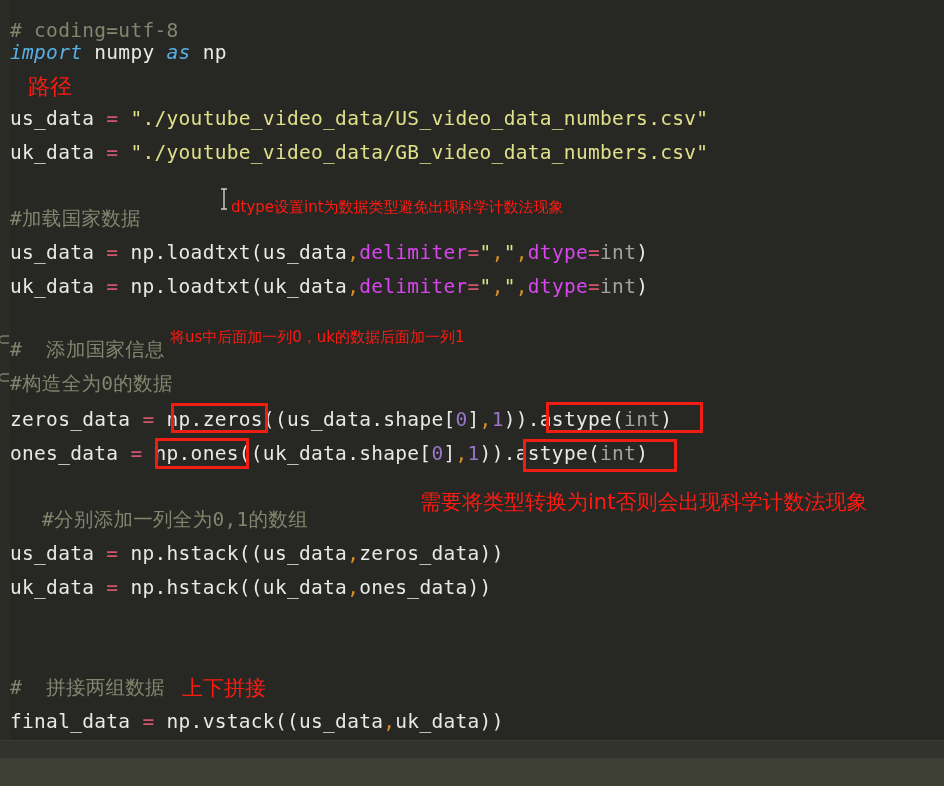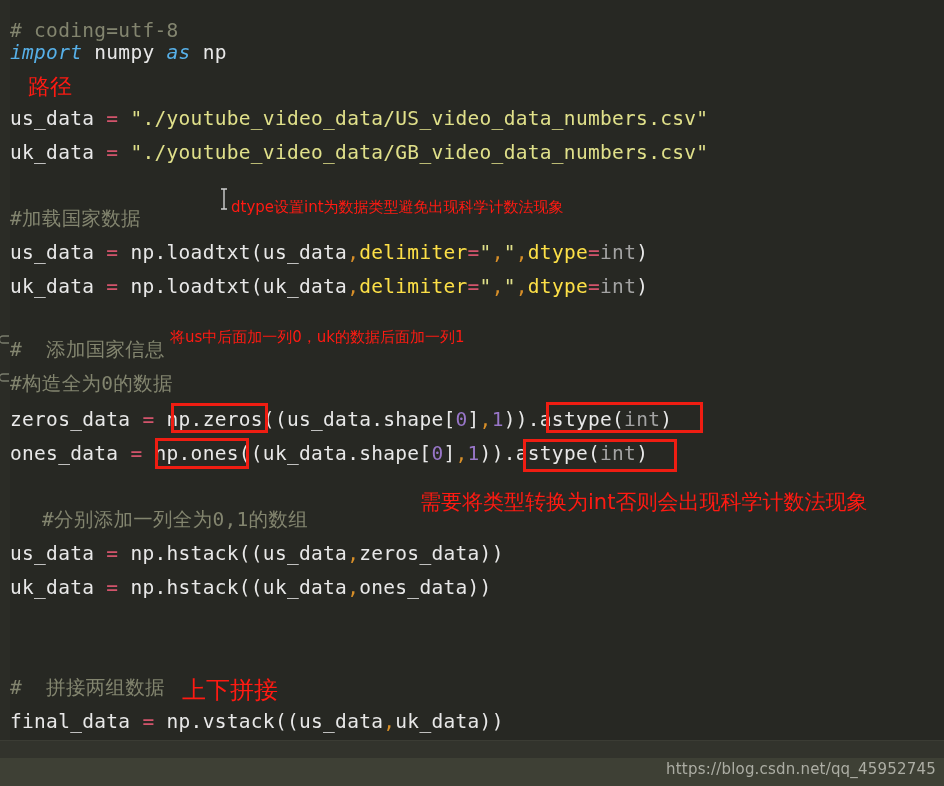--- a/index.html
+++ b/index.html
@@ -60,21 +60,21 @@
     border-top: 1px solid #3b3c34;
     border-bottom: 1px solid #3b3c34;
   }
 
   
   .tok-comment  { color: #83856f; }
   .tok-kw       { color: #57b0e8; font-style: italic; }
   .tok-plain    { color: #e8e8e8; }
   .tok-string   { color: #e0e08a; }
   .tok-op       { color: #d2546b; }
-  .tok-param    { color: #fde047; }
+  .tok-param    { color: #d946ef; }
   .tok-num      { color: #9876c8; }
   .tok-comma    { color: #d88f28; }
   .tok-type     { color: #a3a3a3; }
   .tok-fn       { color: #5ab8e0; }
   .tok-paren-hl { background: #2f7fd0; color: #ffffff; }
 
   
   .annot {
     position: absolute;
     color: #ff1a12;
@@ -166,25 +166,24 @@
       <div class="redbox" style="left: 155px; top: 438px; width: 94px; height: 31px;"></div>
       <div class="redbox" style="left: 546px; top: 402px; width: 157px; height: 31px;"></div>
       <div class="redbox" style="left: 523px; top: 439px; width: 154px; height: 33px;"></div>
     </div>
 
   <div id="annot-layer">
       <div class="annot" style="left: 28px; top: 76px; font-size: 22px;">路径</div>
       <div class="annot" style="left: 231px; top: 200px; font-size: 15px;">dtype设置int为数据类型避免出现科学计数法现象</div>
       <div class="annot" style="left: 170px; top: 330px; font-size: 15px;">将us中后面加一列0，uk的数据后面加一列1</div>
       <div class="annot" style="left: 420px; top: 492px; font-size: 21px;">需要将类型转换为int否则会出现科学计数法现象</div>
-      <div class="annot" style="left: 182px; top: 678px; font-size: 24px;">上下拼接</div>
+      <div class="annot" style="left: 182px; top: 678px; font-size: 21px;">上下拼接</div>
     </div>
 
   <div class="mouse-cursor" id="mouse-cursor" style="left: 219px; top: 188px;">
     <svg width="10" height="22" viewBox="0 0 10 22">
       <path d="M2 1 H8 M5 1 V21 M2 21 H8" stroke="#cfcfcf" stroke-width="1.4" fill="none"></path>
     </svg>
   </div>
 
   <div class="bottom-strip"></div>
-  <div class="watermark">https://blog.csdn.net/qq_45952745</div>
 
 </div>
 
 </body></html>

